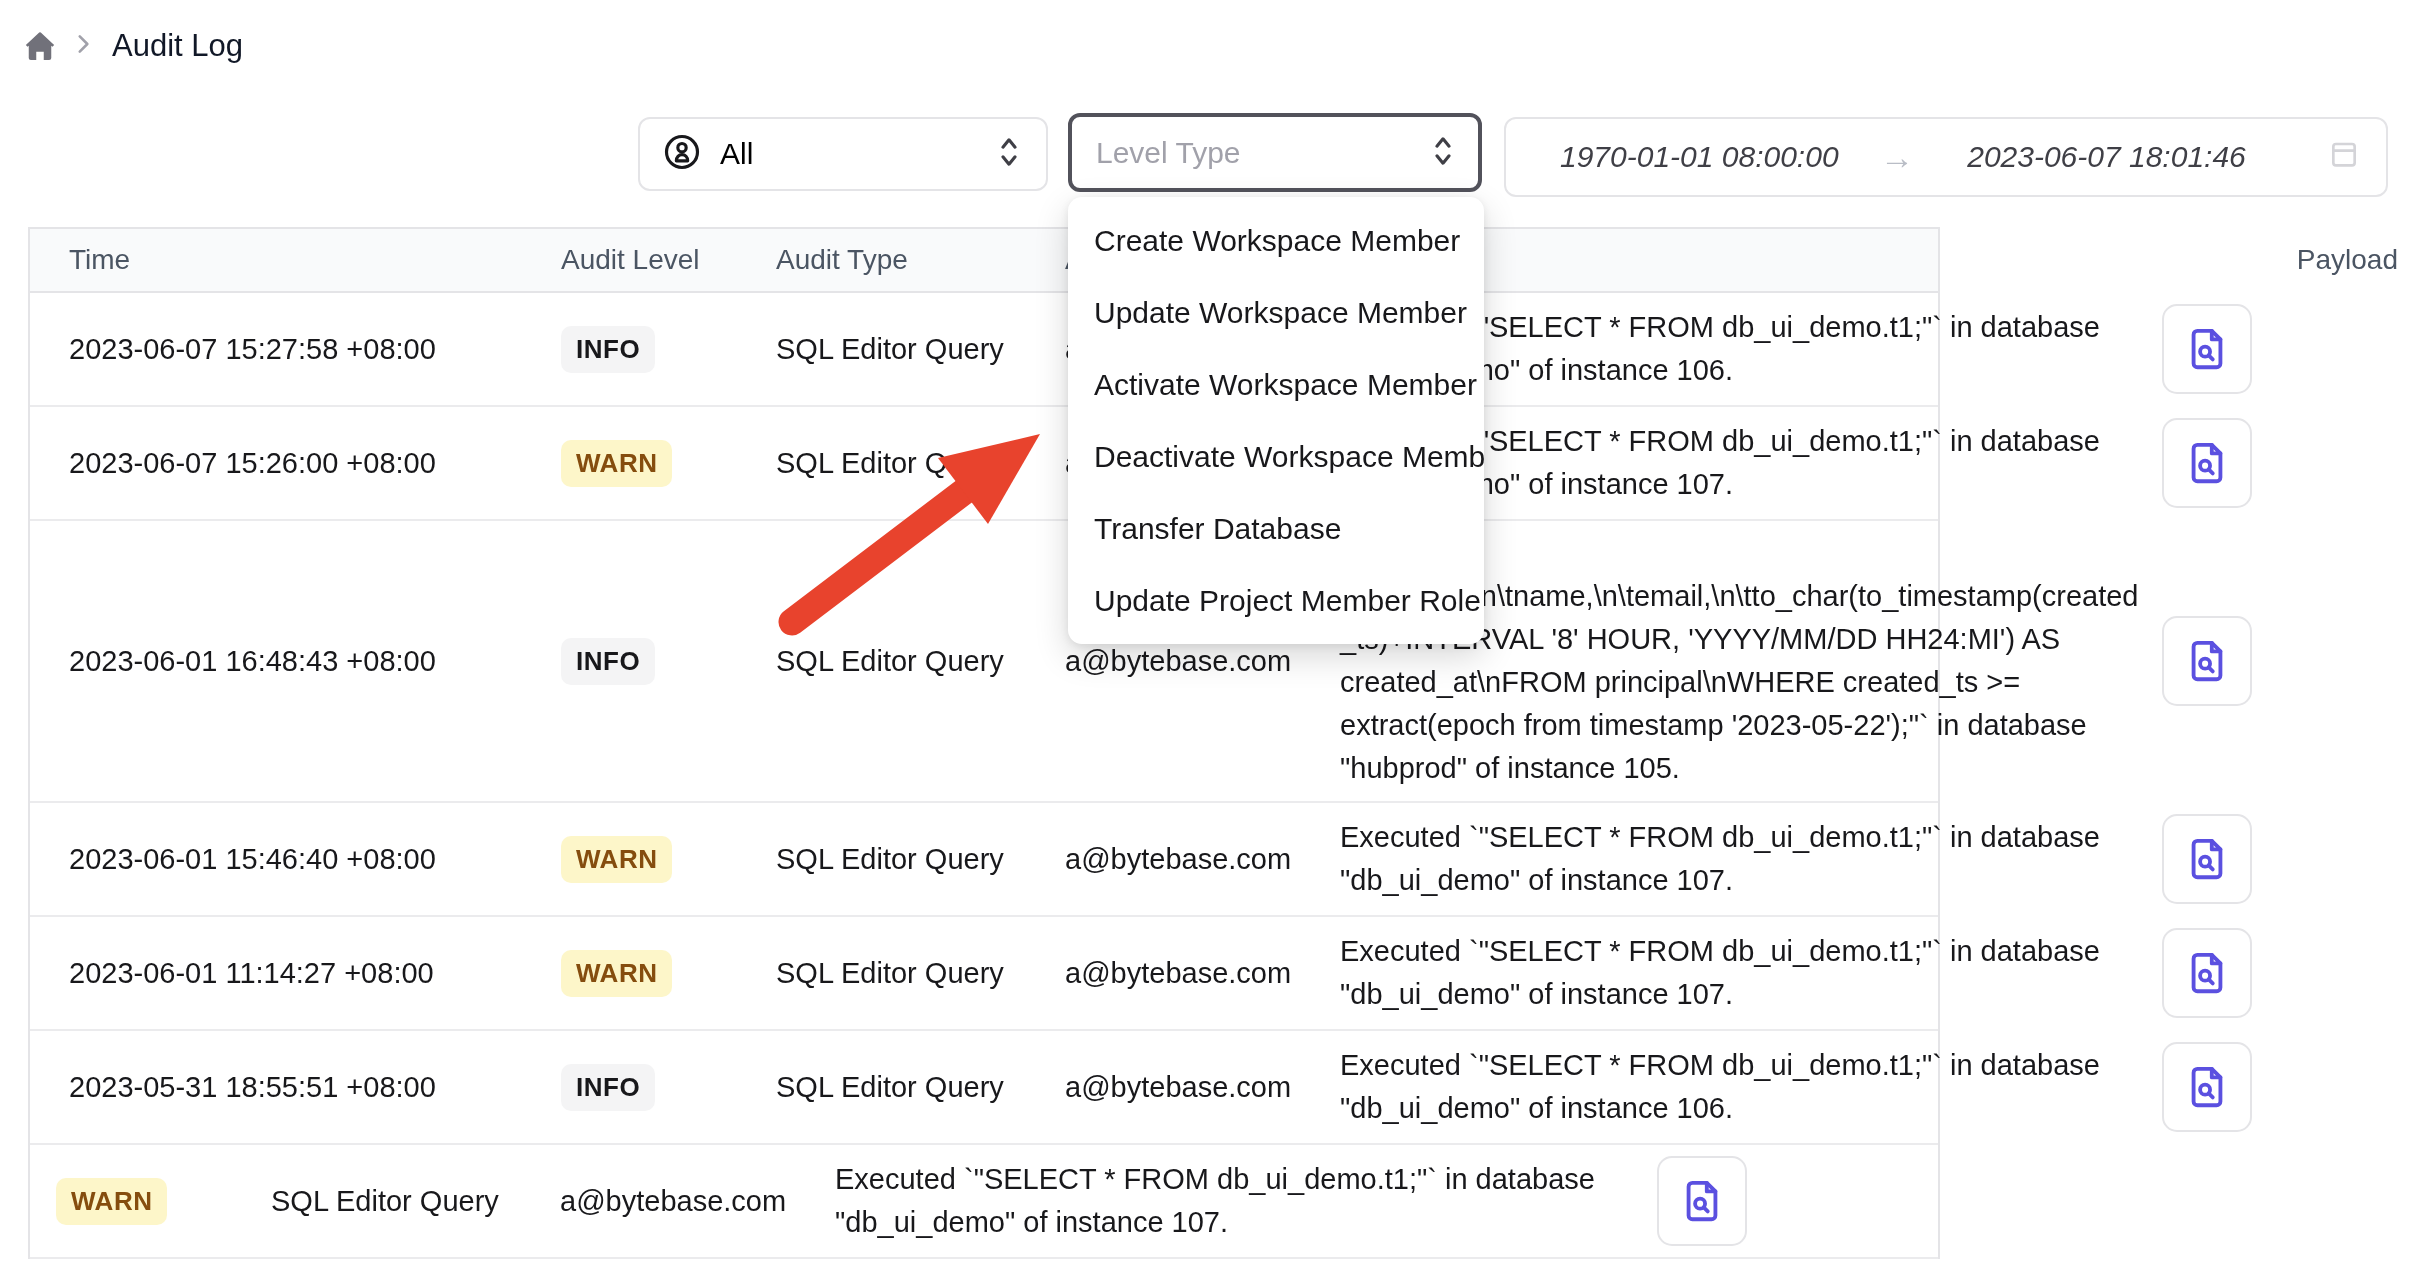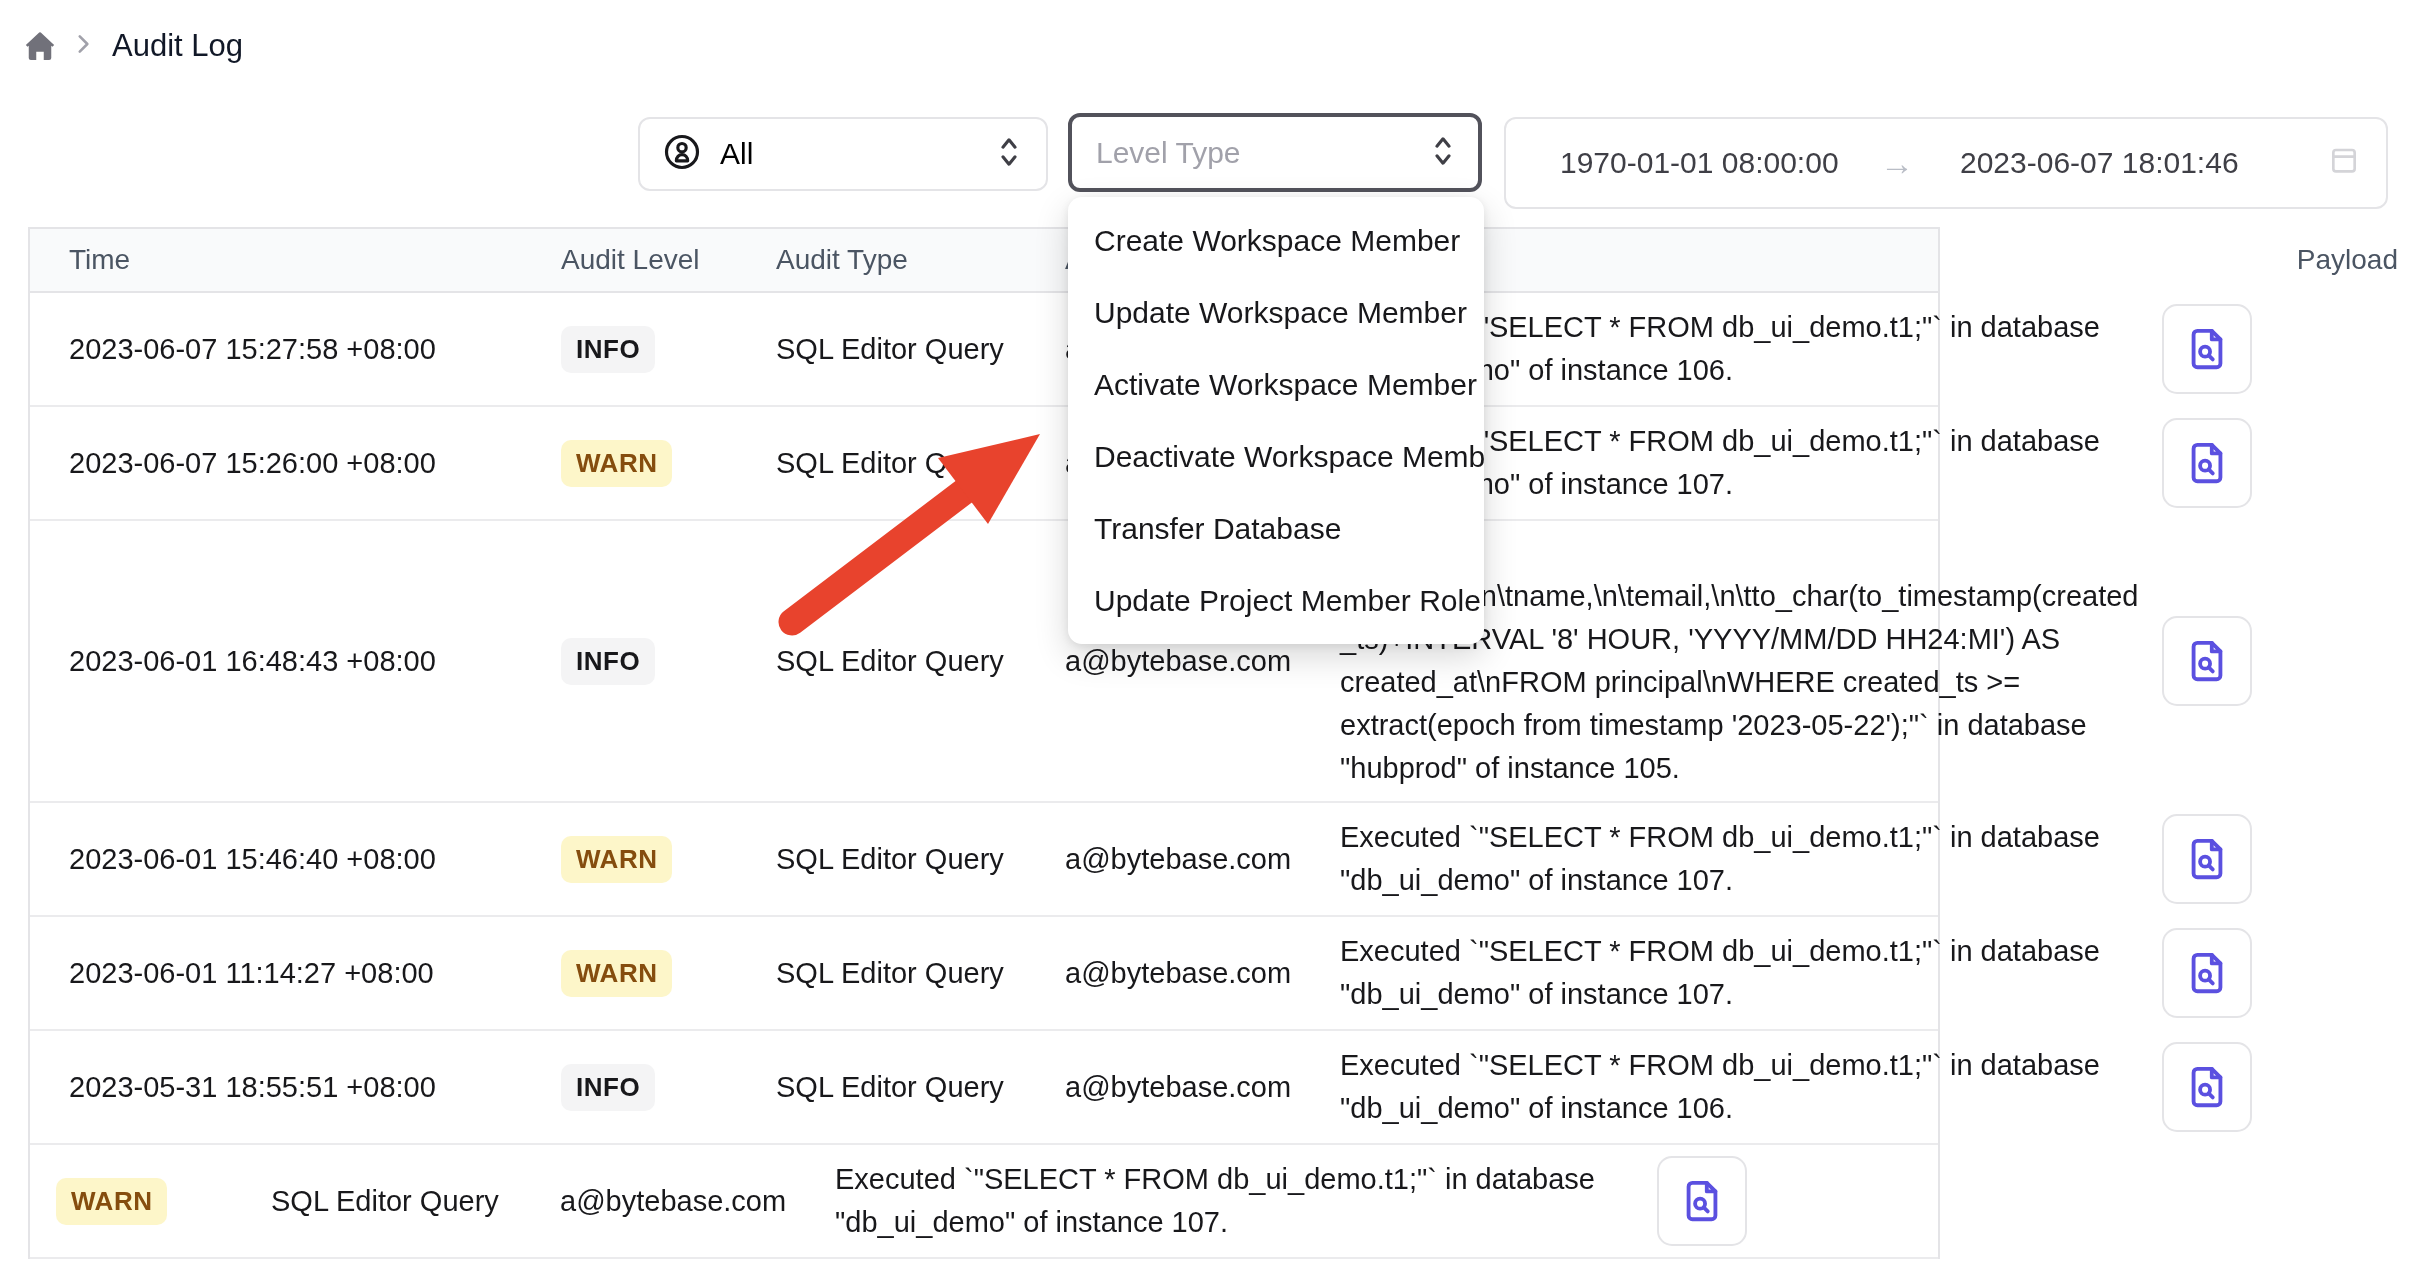--- a/index.html
+++ b/index.html
@@ -25,24 +25,24 @@
   .crumb-home svg{display:block}
   .crumb-title{font-size:31px;font-weight:500;color:#111827;margin-left:4px;}
 
   
   .select-box{position:absolute;display:flex;align-items:center;background:#fff;}
   .actor-select{left:638px;top:117px;width:410px;height:74px;border:2px solid var(--border);border-radius:12px;padding:0 22px;}
   .actor-select .label{font-size:30px;margin-left:18px;color:#000000;}
   .type-select{left:1068px;top:113px;width:414px;height:79px;border:4px solid #52525b;border-radius:12px;padding:0 20px 0 24px;}
   .type-select .placeholder{font-size:30px;color:#a1a1aa;}
   .updown{margin-left:auto;display:block;}
-  .date-range{left:1504px;top:117px;width:884px;height:92px;border:2px solid var(--border);border-radius:12px;padding:0 26px 0 54px;color:#3f3f46;font-size:30px;}
+  .date-range{left:1504px;top:117px;width:884px;height:80px;border:2px solid var(--border);border-radius:12px;padding:0 26px 0 54px;color:#3f3f46;font-size:30px;font-style:italic;}
   .date-range .dr-start{width:296px;}
   .date-range .dr-arrow{color:#b9bdc6;font-size:34px;margin:0 46px 0 24px;}
-  .date-range .dr-end{width:293px;}
+  .date-range .dr-end{width:293px;text-align:center;}
   .date-range .cal{margin-left:auto;display:block;}
 
   
   .type-menu{position:absolute;left:1068px;top:197px;width:416px;height:447px;background:#fff;border-radius:14px;
     box-shadow:0 12px 34px rgba(0,0,0,.16),0 2px 8px rgba(0,0,0,.08);padding:8px 0;z-index:20;overflow:hidden;}
   .menu-item{height:72px;display:flex;align-items:center;padding:0 26px;font-size:30px;color:#18181b;white-space:nowrap;overflow:hidden;cursor:default;}
 
   
   .audit-table{position:absolute;left:28px;top:227px;width:1912px;border:2px solid var(--border);border-bottom:none;}
   .thead{display:flex;align-items:center;height:64px;background:var(--hdr-bg);border-bottom:2px solid var(--border);

